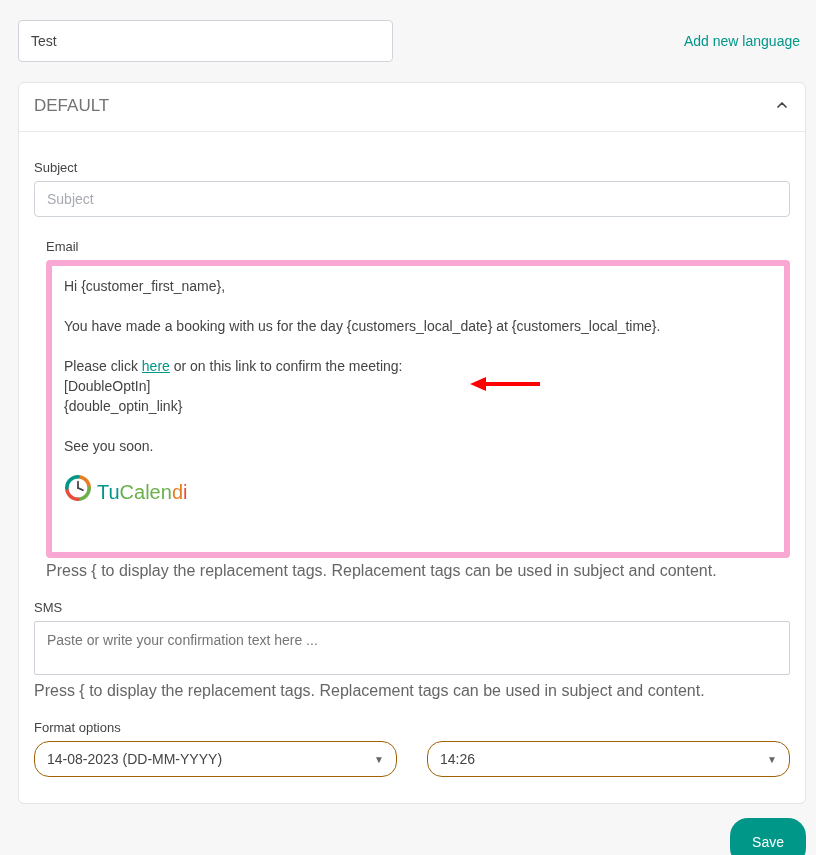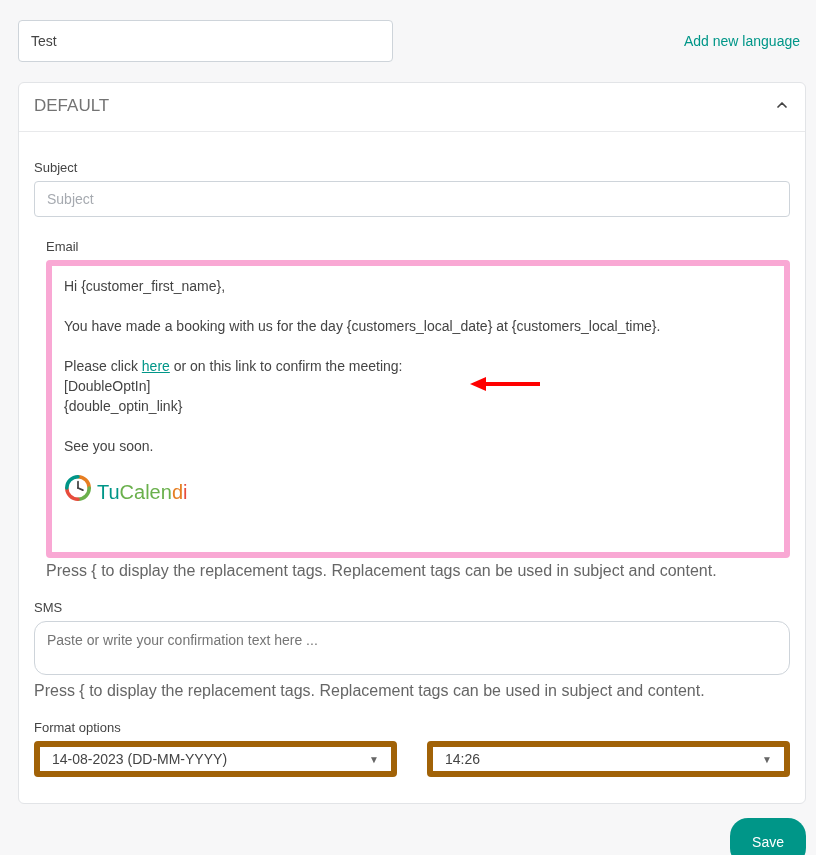--- a/index.html
+++ b/index.html
@@ -106,43 +106,43 @@
   .logo-i     { color: #e74c3c; }
   .hint {
     font-size: 16px;
     color: #666;
     margin-top: 4px;
     margin-bottom: 20px;
   }
   .sms-editor {
     width: 100%;
     border: 1px solid #ced4da;
-    border-radius: 12px;
+    border-radius: 2px;
     padding: 10px 12px;
     background: #fff;
     font-size: 14px;
     color: #a6aab0;
     min-height: 46px;
     resize: none;
     font-family: inherit;
   }
   .format-row {
     display: flex;
     gap: 30px;
     margin-top: 6px;
   }
   .select-wrap {
     position: relative;
     flex: 1;
   }
   .select {
     width: 100%;
     height: 36px;
-    border: 6px solid #a16207;
-    border-radius: 4px;
+    border: 1px solid #a16207;
+    border-radius: 15px;
     padding: 0 12px;
     font-size: 14px;
     background: #fff;
     color: #444;
     display: flex;
     align-items: center;
     justify-content: space-between;
     cursor: pointer;
   }
   .caret {

